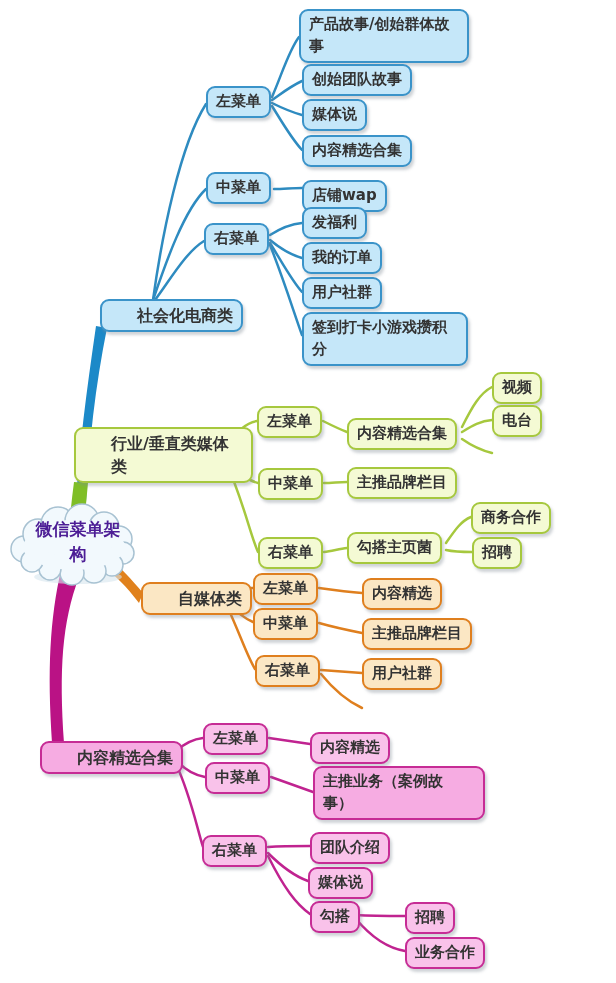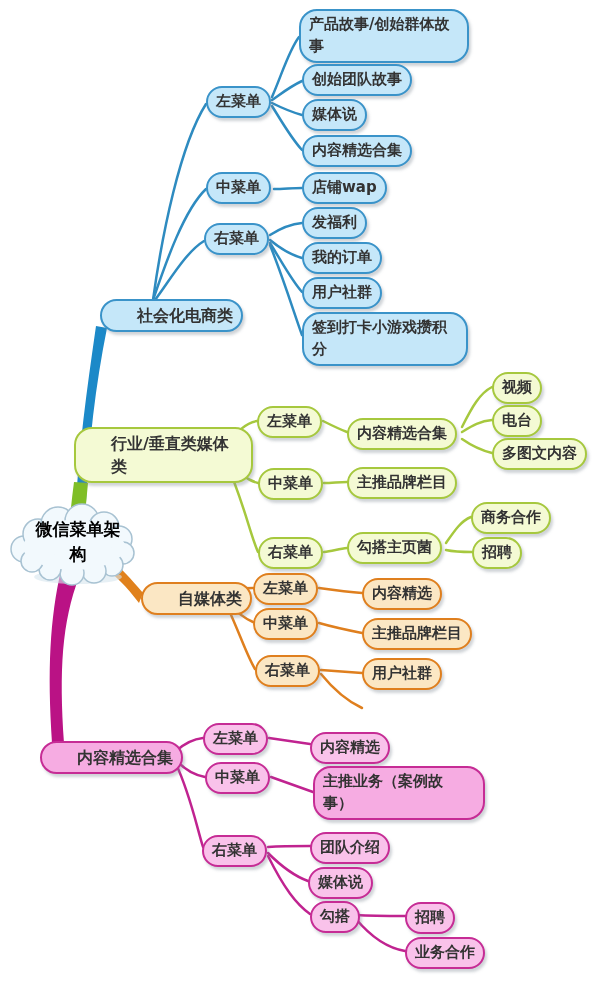--- a/index.html
+++ b/index.html
@@ -1,30 +1,30 @@
 <!DOCTYPE html>
 <html><head>
 <meta charset="utf-8">
 <style>
   html,body{margin:0;padding:0;background:#ffffff;}
   #canvas{position:relative;width:616px;height:983px;background:#ffffff;overflow:hidden;
           font-family:"DejaVu Sans","Liberation Sans",sans-serif;}
   #edges{position:absolute;left:0;top:0;z-index:1;}
-  .node{position:absolute;z-index:2;border:2px solid;border-radius:18px;padding:3px 8px;
+  .node{position:absolute;z-index:2;border:2px solid;border-radius:9px;padding:3px 8px;
         font-weight:bold;font-size:15px;line-height:1.45;color:#333;white-space:nowrap;
         box-shadow:2px 3px 3px rgba(130,140,150,0.38);}
   .wrap{white-space:pre-line;}
   .branch{font-size:16px;padding-left:35px;}
   .blue{background:#c5e7f9;border-color:#3a93c9;}
   .green{background:#f4fad4;border-color:#a6c83e;}
   .orange{background:#fbe7c4;border-color:#df7f1e;}
   .pink{background:#f9c2ea;border-color:#c62c95;}
   .pinkdeep{background:#f6ace2;border-color:#c62c95;}
   .rootlabel{position:absolute;z-index:3;left:16px;top:517px;width:124px;text-align:center;
-        font-weight:bold;font-size:17px;line-height:1.45;color:#000000;white-space:pre-line;cursor:default;}
+        font-weight:bold;font-size:17px;line-height:1.45;color:#4c1d95;white-space:pre-line;cursor:default;}
 </style>
 </head>
 <body>
 
 <div id="canvas">
 
   <svg id="edges" width="616" height="983" viewBox="0 0 616 983">
 
     <path d="M 96,326 C 86,395 78,455 75,520 L 73,556 L 84,556 C 86,468 93,398 107,328 Z" fill="#1c89c8"></path>
     <path d="M 74,482 L 88,483 C 85,515 83,535 82,556 L 67,556 C 69,525 71,505 74,482 Z" fill="#7fbe27"></path>
@@ -108,35 +108,34 @@
 构</div>
 
   <div class="node blue branch" style="left:100px;top:299px">社会化电商类</div>
   <div class="node blue" style="left:206px;top:86px">左菜单</div>
   <div class="node blue wrap" style="left:299px;top:9px;width:150px">产品故事/创始群体故
 事</div>
   <div class="node blue" style="left:302px;top:64px">创始团队故事</div>
   <div class="node blue" style="left:302px;top:99px">媒体说</div>
   <div class="node blue" style="left:302px;top:135px">内容精选合集</div>
   <div class="node blue" style="left:206px;top:172px">中菜单</div>
-  <div class="node blue" style="left:302px;top:172px">店铺wap</div>
+  <div class="node blue" style="left:302px;top:180px">店铺wap</div>
   <div class="node blue" style="left:204px;top:223px">右菜单</div>
   <div class="node blue" style="left:302px;top:207px">发福利</div>
   <div class="node blue" style="left:302px;top:242px">我的订单</div>
   <div class="node blue" style="left:302px;top:277px">用户社群</div>
   <div class="node blue wrap" style="left:302px;top:312px;width:146px">签到打卡小游戏攒积
 分</div>
 
   <div class="node green branch wrap" style="left:74px;top:427px;width:132px">行业/垂直类媒体
 类</div>
   <div class="node green" style="left:257px;top:406px">左菜单</div>
   <div class="node green" style="left:347px;top:418px">内容精选合集</div>
   <div class="node green" style="left:492px;top:372px">视频</div>
   <div class="node green" style="left:492px;top:405px">电台</div>
-  <div class="node green" style="left:492px;top:438px">多图文内容</div>
   <div class="node green" style="left:258px;top:468px">中菜单</div>
   <div class="node green" style="left:347px;top:467px">主推品牌栏目</div>
   <div class="node green" style="left:258px;top:537px">右菜单</div>
   <div class="node green" style="left:471px;top:502px">商务合作</div>
   <div class="node green" style="left:347px;top:532px">勾搭主页菌</div>
   <div class="node green" style="left:472px;top:537px">招聘</div>
 
   <div class="node orange branch" style="left:141px;top:582px">自媒体类</div>
   <div class="node orange" style="left:253px;top:573px">左菜单</div>
   <div class="node orange" style="left:362px;top:578px">内容精选</div>

